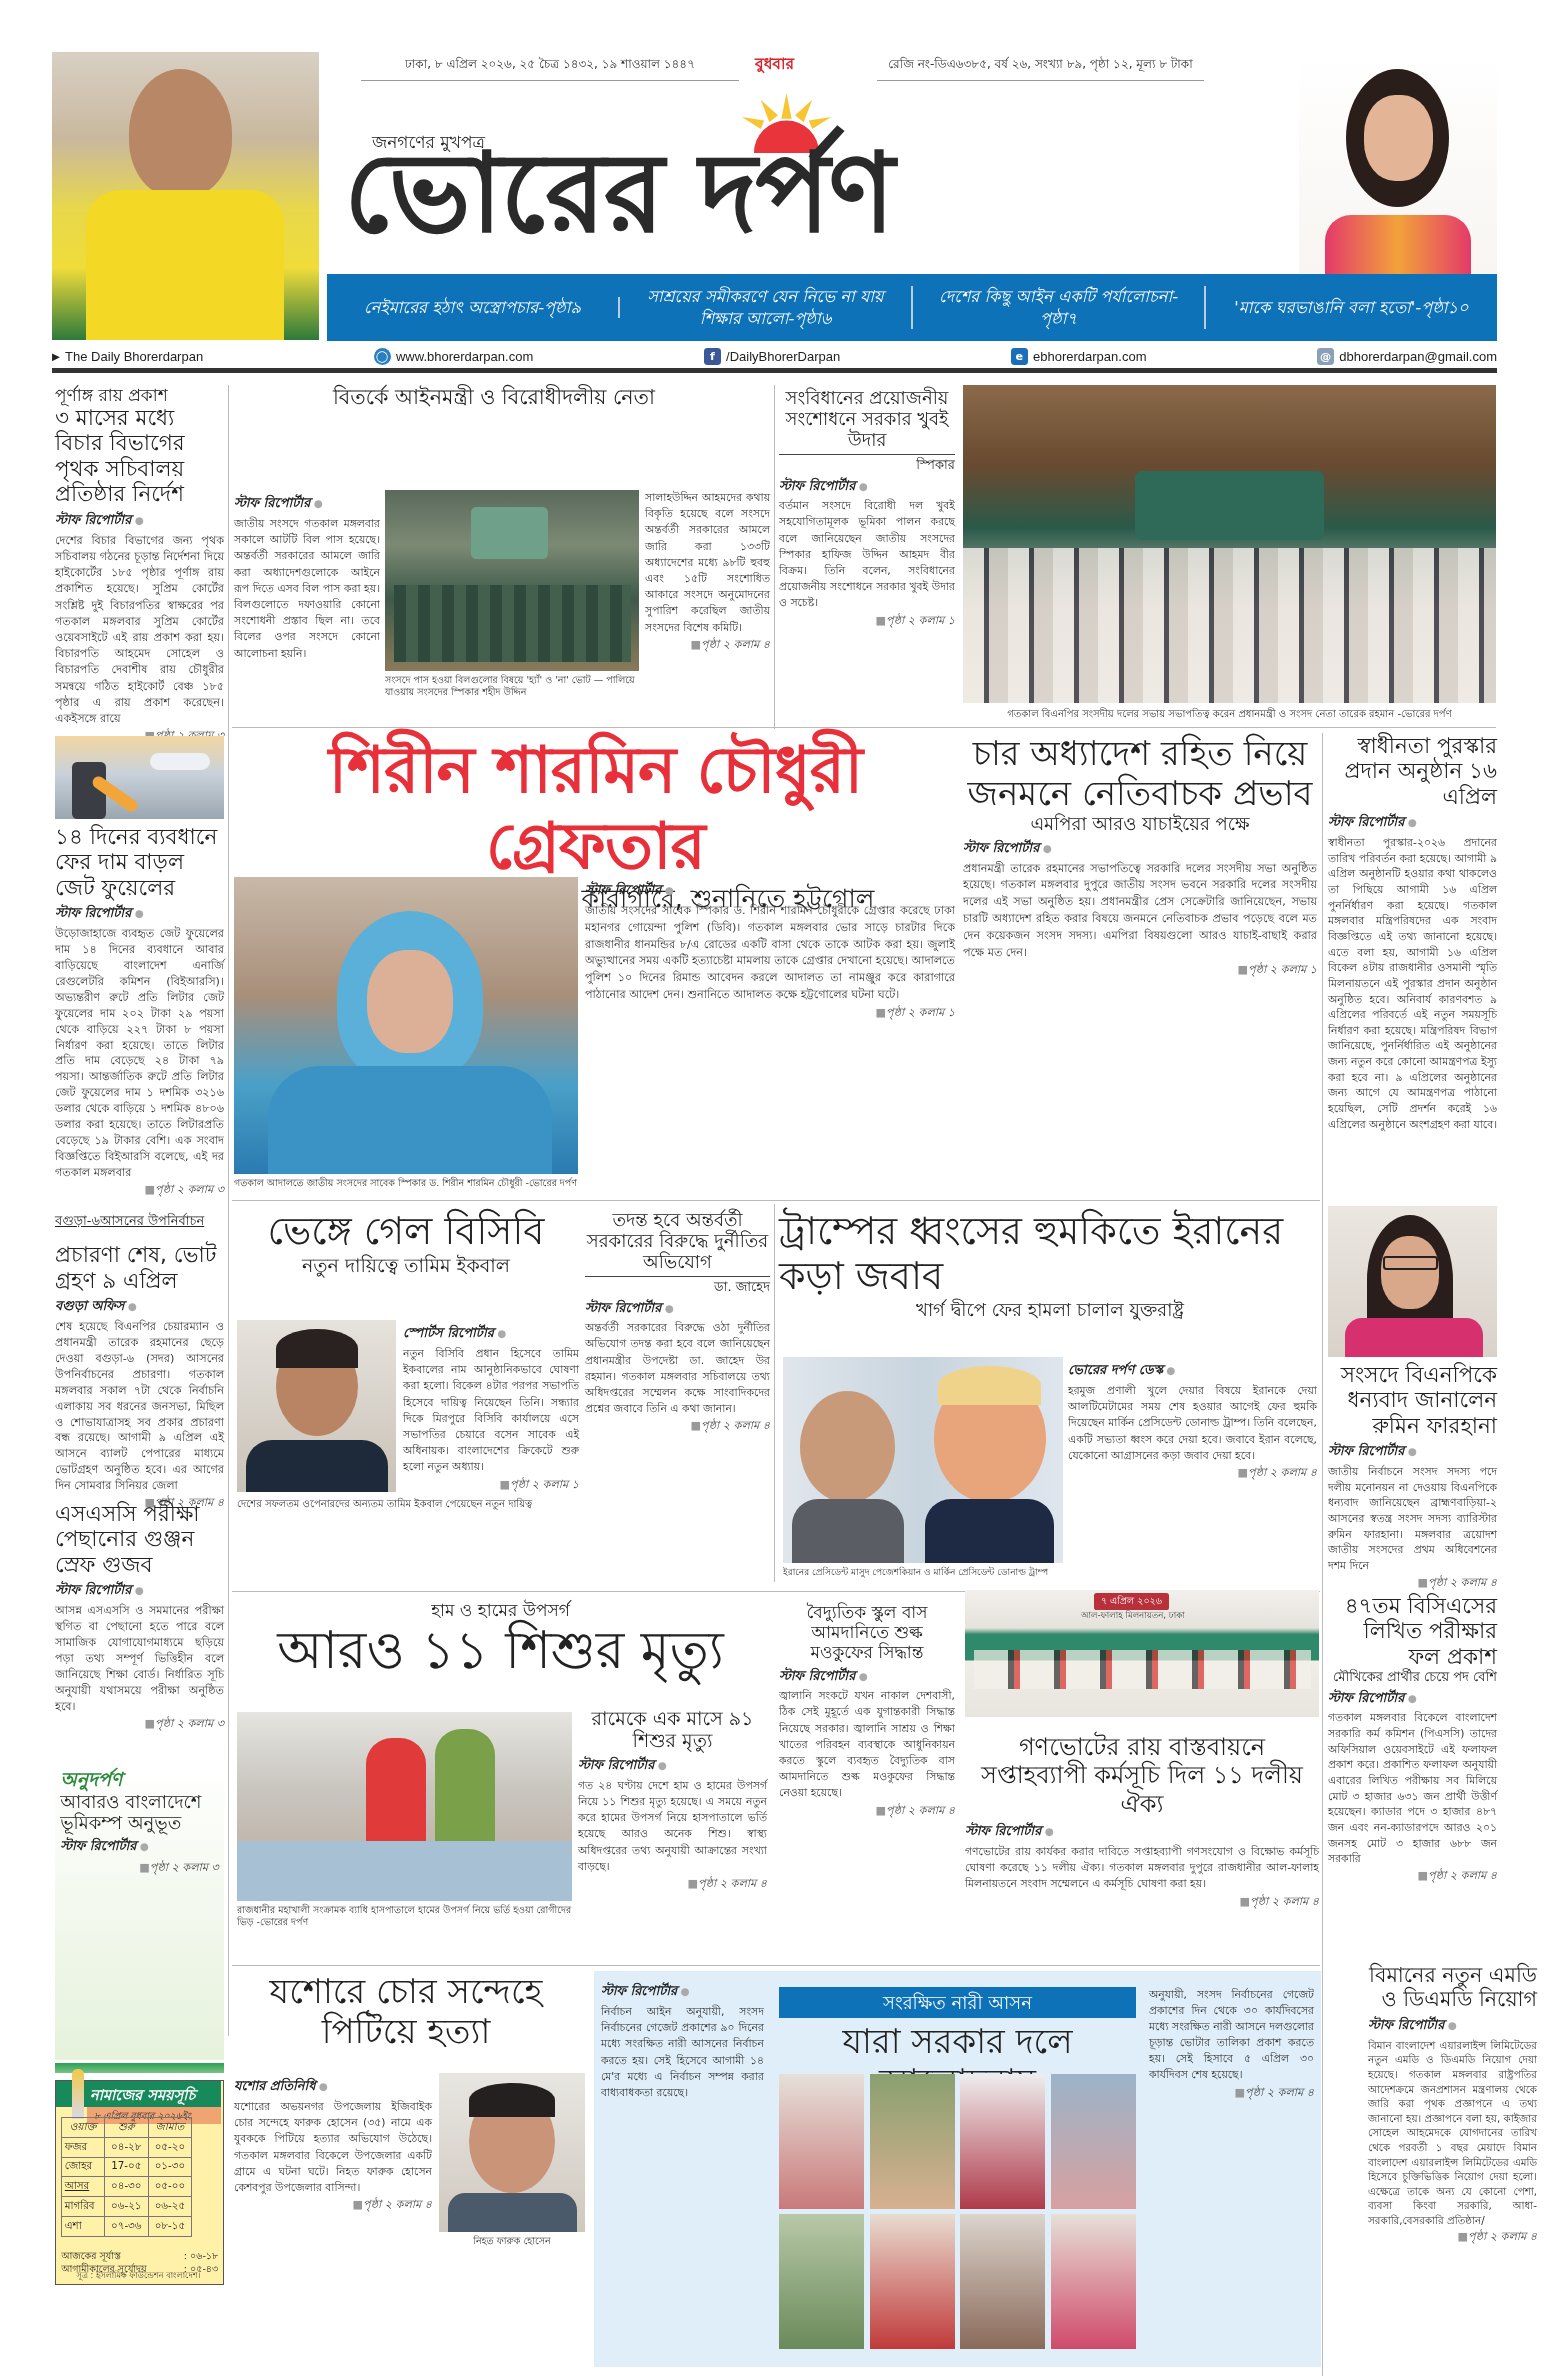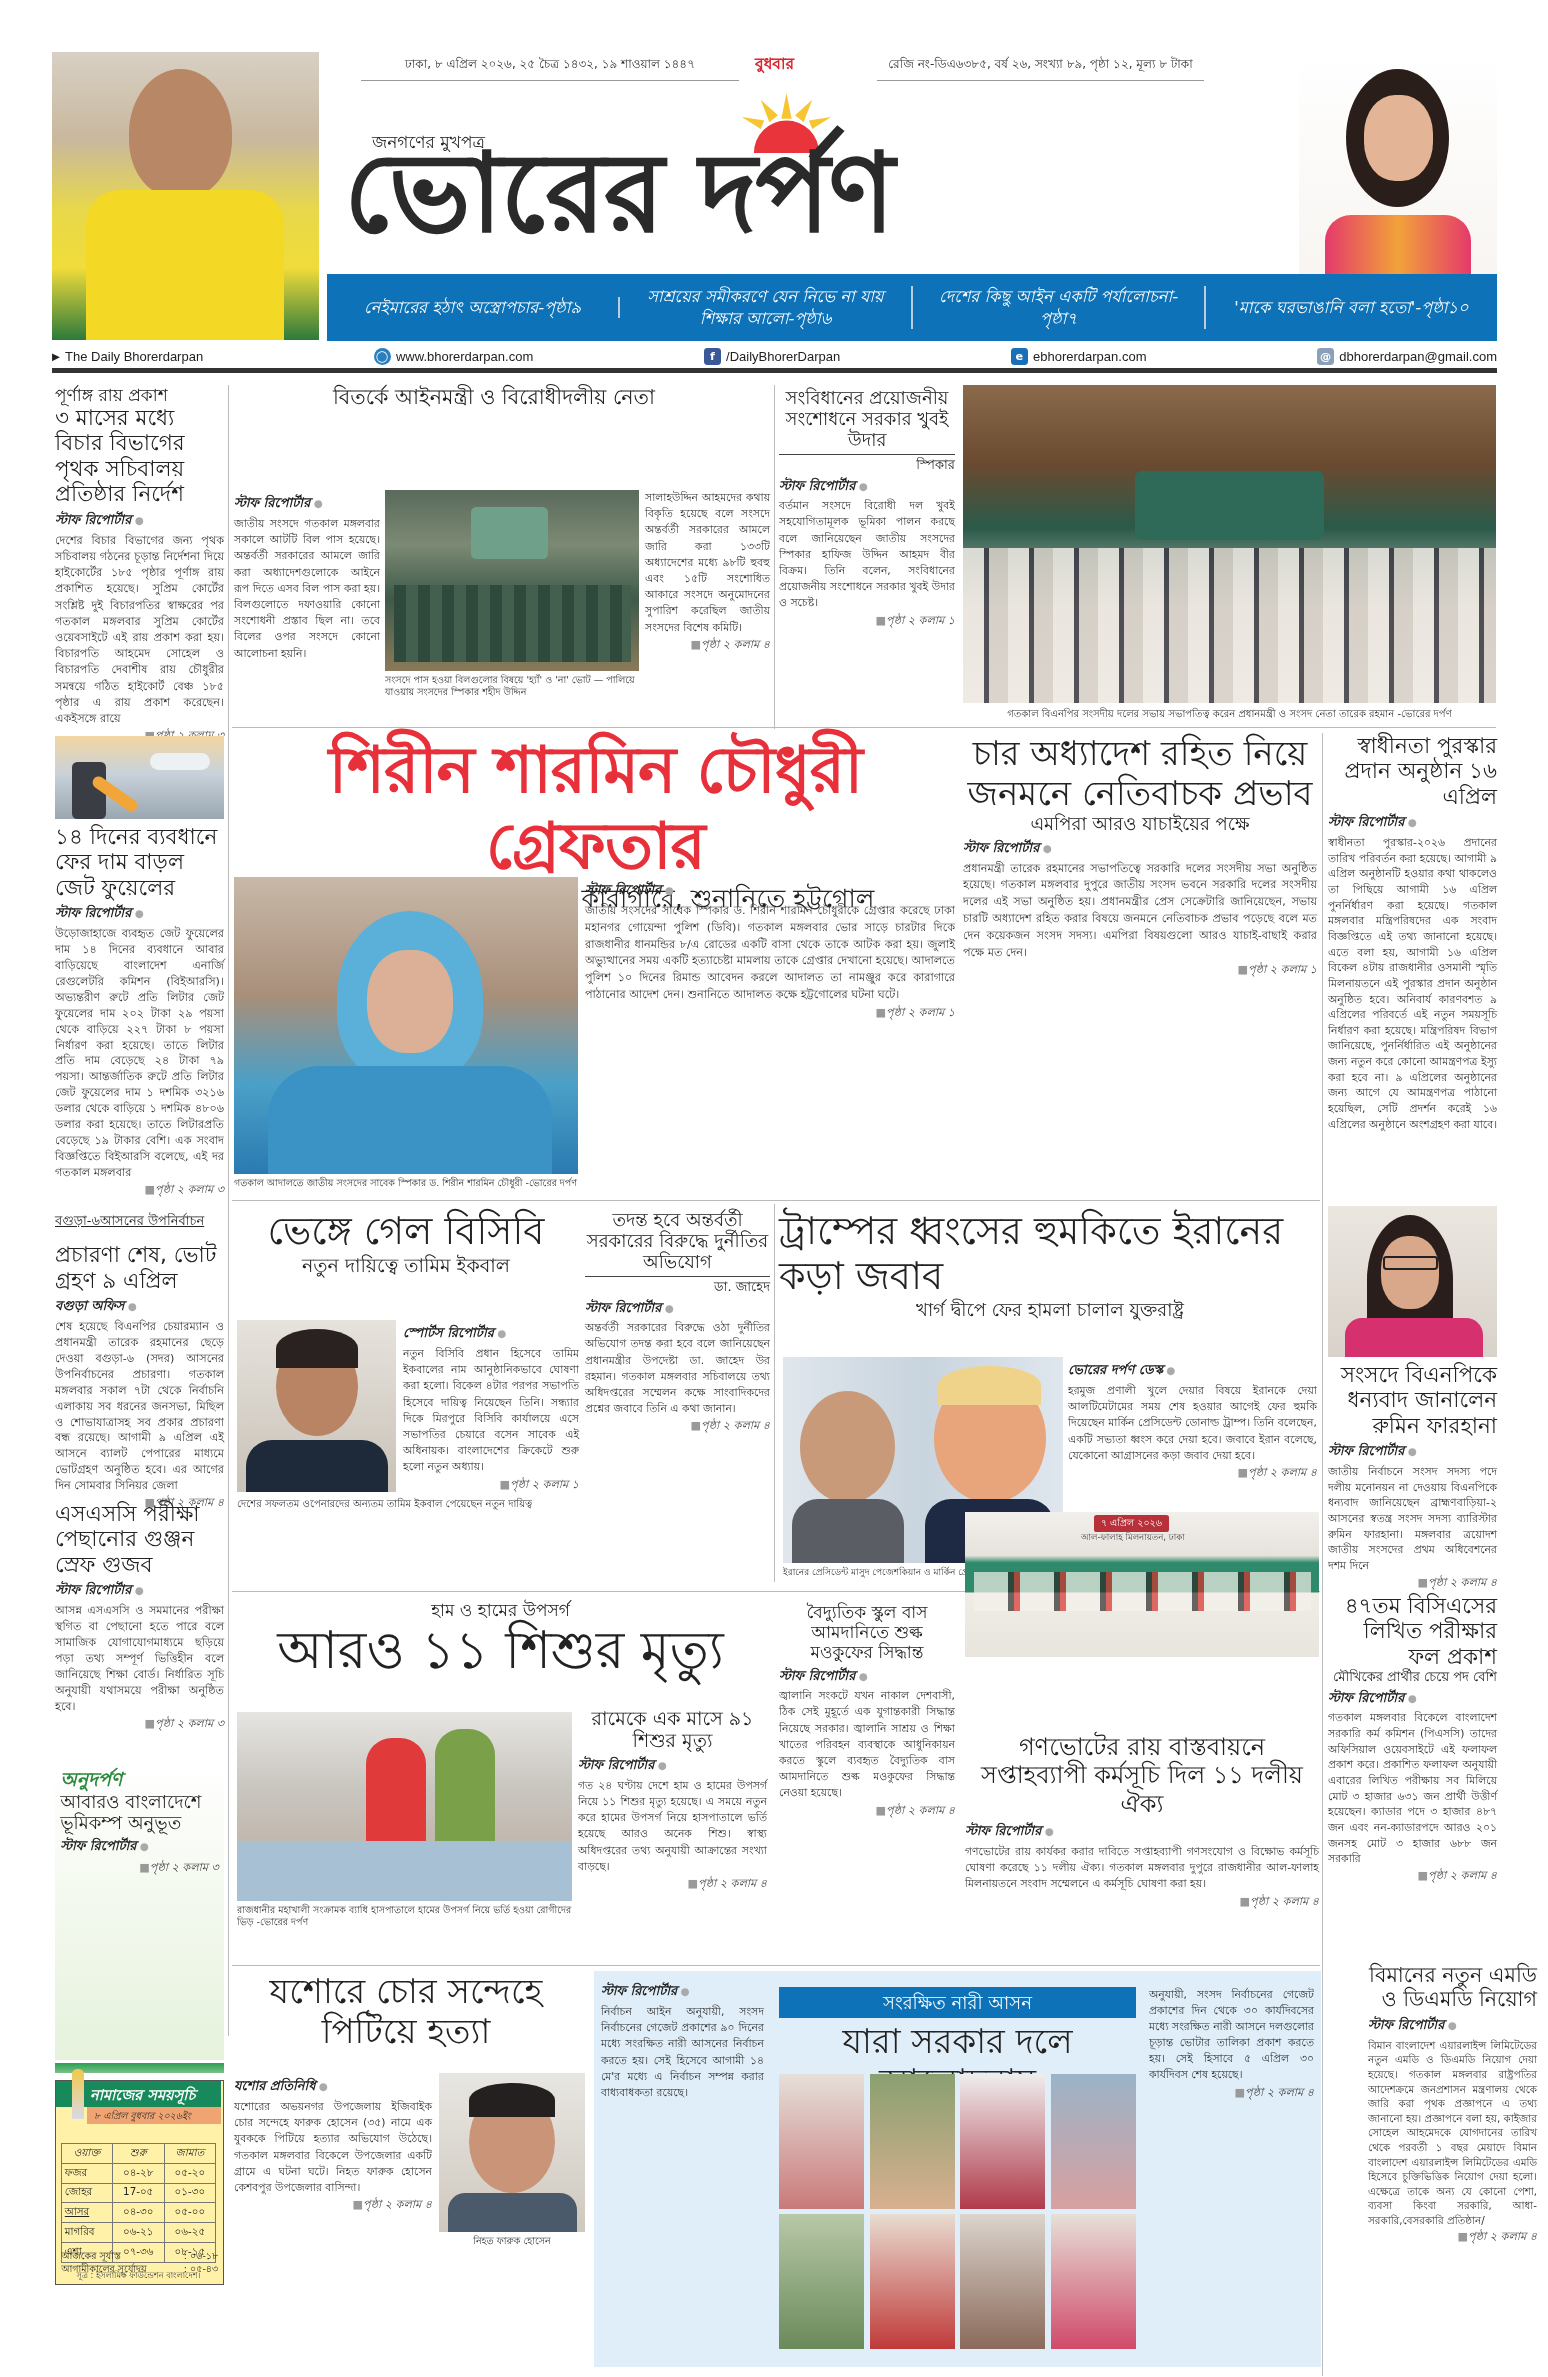--- a/index.html
+++ b/index.html
@@ -278,21 +278,21 @@
   <div class="body" style="font-size:10.8px;">গত ২৪ ঘণ্টায় দেশে হাম ও হামের উপসর্গ নিয়ে ১১ শিশুর মৃত্যু হয়েছে। এ সময়ে নতুন করে হামের উপসর্গ নিয়ে হাসপাতালে ভর্তি হয়েছে আরও অনেক শিশু। স্বাস্থ্য অধিদপ্তরের তথ্য অনুযায়ী আক্রান্তের সংখ্যা বাড়ছে।</div>
   <div class="jump">পৃষ্ঠা ২ কলাম ৪</div>
 </div>
 
 <div class="abs" style="left:779px;top:1602px;width:176px;">
   <div class="hl" style="font-size:17px;text-align:center;">বৈদ্যুতিক স্কুল বাস আমদানিতে শুল্ক মওকুফের সিদ্ধান্ত</div>
   <div class="byline">স্টাফ রিপোর্টার</div>
   <div class="body" style="font-size:10.8px;">জ্বালানি সংকটে যখন নাকাল দেশবাসী, ঠিক সেই মুহূর্তে এক যুগান্তকারী সিদ্ধান্ত নিয়েছে সরকার। জ্বালানি সাশ্রয় ও শিক্ষা খাতের পরিবহন ব্যবস্থাকে আধুনিকায়ন করতে স্কুলে ব্যবহৃত বৈদ্যুতিক বাস আমদানিতে শুল্ক মওকুফের সিদ্ধান্ত নেওয়া হয়েছে।</div>
   <div class="jump">পৃষ্ঠা ২ কলাম ৪</div>
 </div>
-<div class="photo" style="left:965px;top:1512px;width:354px;height:145px;background:linear-gradient(180deg,#f2f0ec 0%,#e6e2dc 30%,#2e8a6a 35%,#2e8a6a 55%,#f0ece6 56%,#e8e4de 100%);">
+<div class="photo" style="left:965px;top:1590px;width:354px;height:127px;background:linear-gradient(180deg,#f2f0ec 0%,#e6e2dc 30%,#2e8a6a 35%,#2e8a6a 55%,#f0ece6 56%,#e8e4de 100%);">
   <div style="position:absolute;left:129px;top:3.4px;background:#b8303a;color:#fff;font-size:9.5px;padding:0.9px 6.9px;border-radius:2.6px;">৭ এপ্রিল ২০২৬</div>
   <div style="position:absolute;left:116px;top:19px;font-size:8.6px;color:#444;">আল-ফালাহ মিলনায়তন, ঢাকা</div>
   <div style="position:absolute;left:8.6px;top:60px;width:337px;height:39px;background:repeating-linear-gradient(90deg,#f4f0ea 0 34px,#2a2a2a 34px 40px,#d8302a 40px 46px);opacity:.7;"></div>
 </div>
 <div class="abs" style="left:965px;top:1733px;width:354px;">
   <div class="hl" style="font-size:24px;text-align:center;">গণভোটের রায় বাস্তবায়নে সপ্তাহব্যাপী কর্মসূচি দিল ১১ দলীয় ঐক্য</div>
   <div class="byline">স্টাফ রিপোর্টার</div>
   <div class="body" style="font-size:10.8px;">গণভোটের রায় কার্যকর করার দাবিতে সপ্তাহব্যাপী গণসংযোগ ও বিক্ষোভ কর্মসূচি ঘোষণা করেছে ১১ দলীয় ঐক্য। গতকাল মঙ্গলবার দুপুরে রাজধানীর আল-ফালাহ মিলনায়তনে সংবাদ সম্মেলনে এ কর্মসূচি ঘোষণা করা হয়।</div>
   <div class="jump">পৃষ্ঠা ২ কলাম ৪</div>
 </div>
@@ -304,21 +304,21 @@
   <div class="jump">পৃষ্ঠা ২ কলাম ৩</div>
 </div>
 <div class="abs" style="left:55px;top:2063px;width:169px;height:10.3px;background:linear-gradient(180deg,#2aa050,#7cc08a);"></div>
 
 <div class="abs" style="left:55px;top:2080px;width:169px;height:205px;background:#fff2a8;border:1.7px solid #555;">
   <div style="position:absolute;left:0;top:0;width:165px;height:26px;background:#17895a;"></div>
   <div style="position:absolute;left:15.5px;top:-12px;width:12px;height:50px;background:linear-gradient(180deg,#f2c94a,#d9d9e6);border-radius:5.2px 5.2px 0 0;"></div>
   <div style="position:absolute;left:34px;top:2.6px;color:#fff;font-style:italic;font-weight:bold;font-size:14.6px;">নামাজের সময়সূচি</div>
   <div style="position:absolute;left:31px;top:26px;width:134px;height:17px;background:#f0a472;"></div>
   <div style="position:absolute;left:38px;top:27.5px;font-style:italic;font-size:9.5px;color:#333;">৮ এপ্রিল বুধবার ২০২৬ইং</div>
-  <table style="position:absolute;left:5.2px;top:62px;width:155px;border-collapse:collapse;font-size:10.3px;">
+  <table style="position:absolute;left:5.2px;top:36px;width:131px;border-collapse:collapse;font-size:10.3px;">
     <thead>
         <tr>
       <th style="border:0.9px solid #777;font-style:italic;font-weight:normal;padding:0.9px;">ওয়াক্ত</th>
       <th style="border:0.9px solid #777;font-style:italic;font-weight:normal;padding:0.9px;">শুরু</th>
       <th style="border:0.9px solid #777;font-style:italic;font-weight:normal;padding:0.9px;">জামাত</th>
     </tr>
       </thead>
     <tbody id="prayer-rows">
         <tr>
           <td style="border: 0.9px solid rgb(119, 119, 119); padding: 0.9px 2.6px; text-align: left;">ফজর</td>

